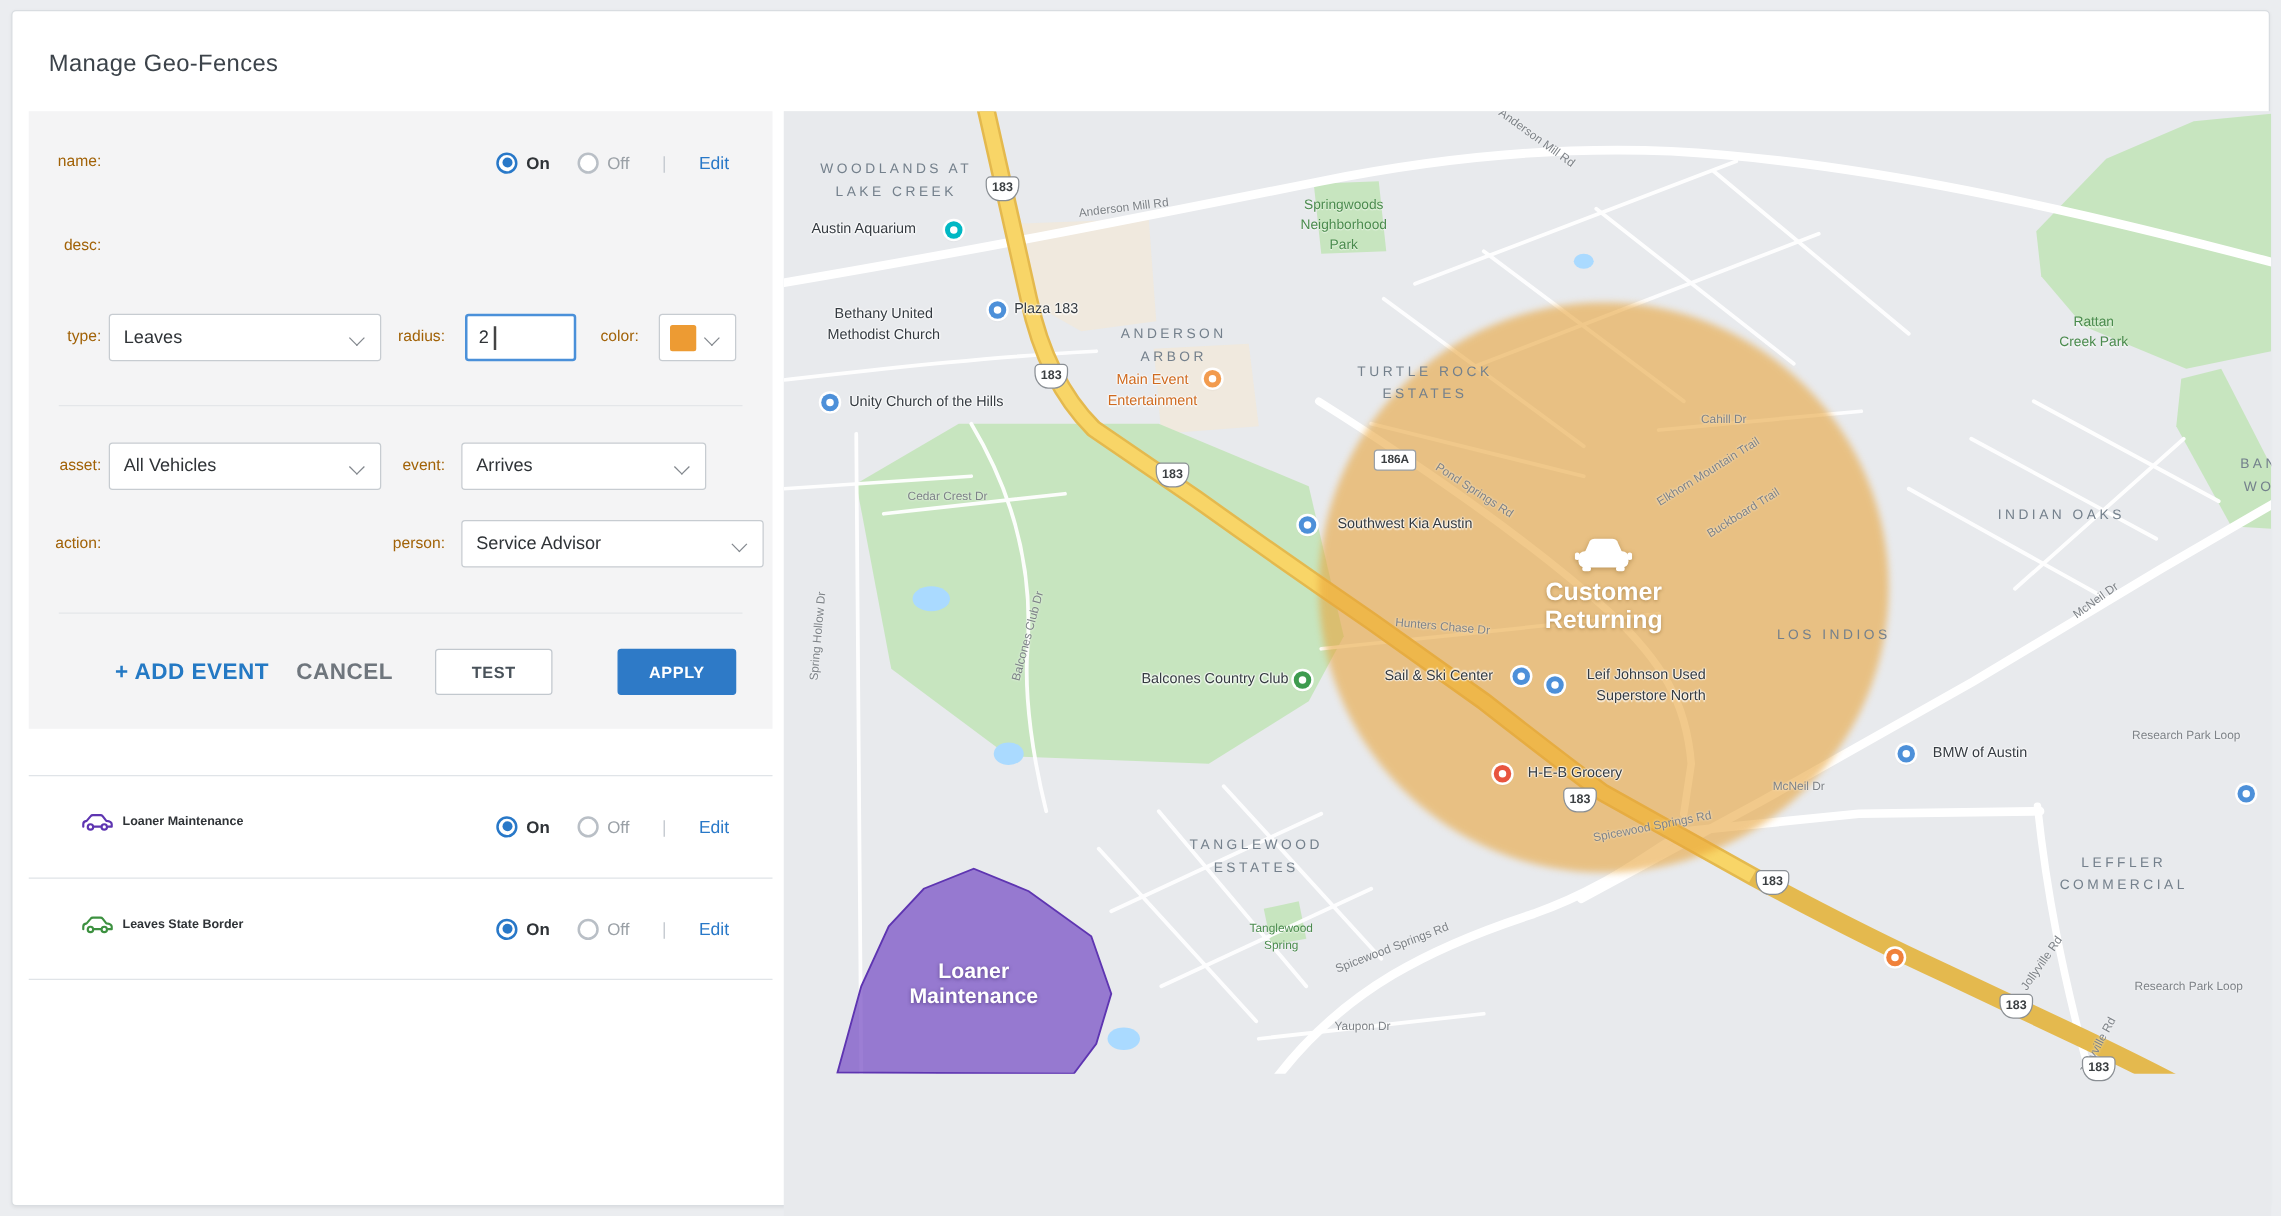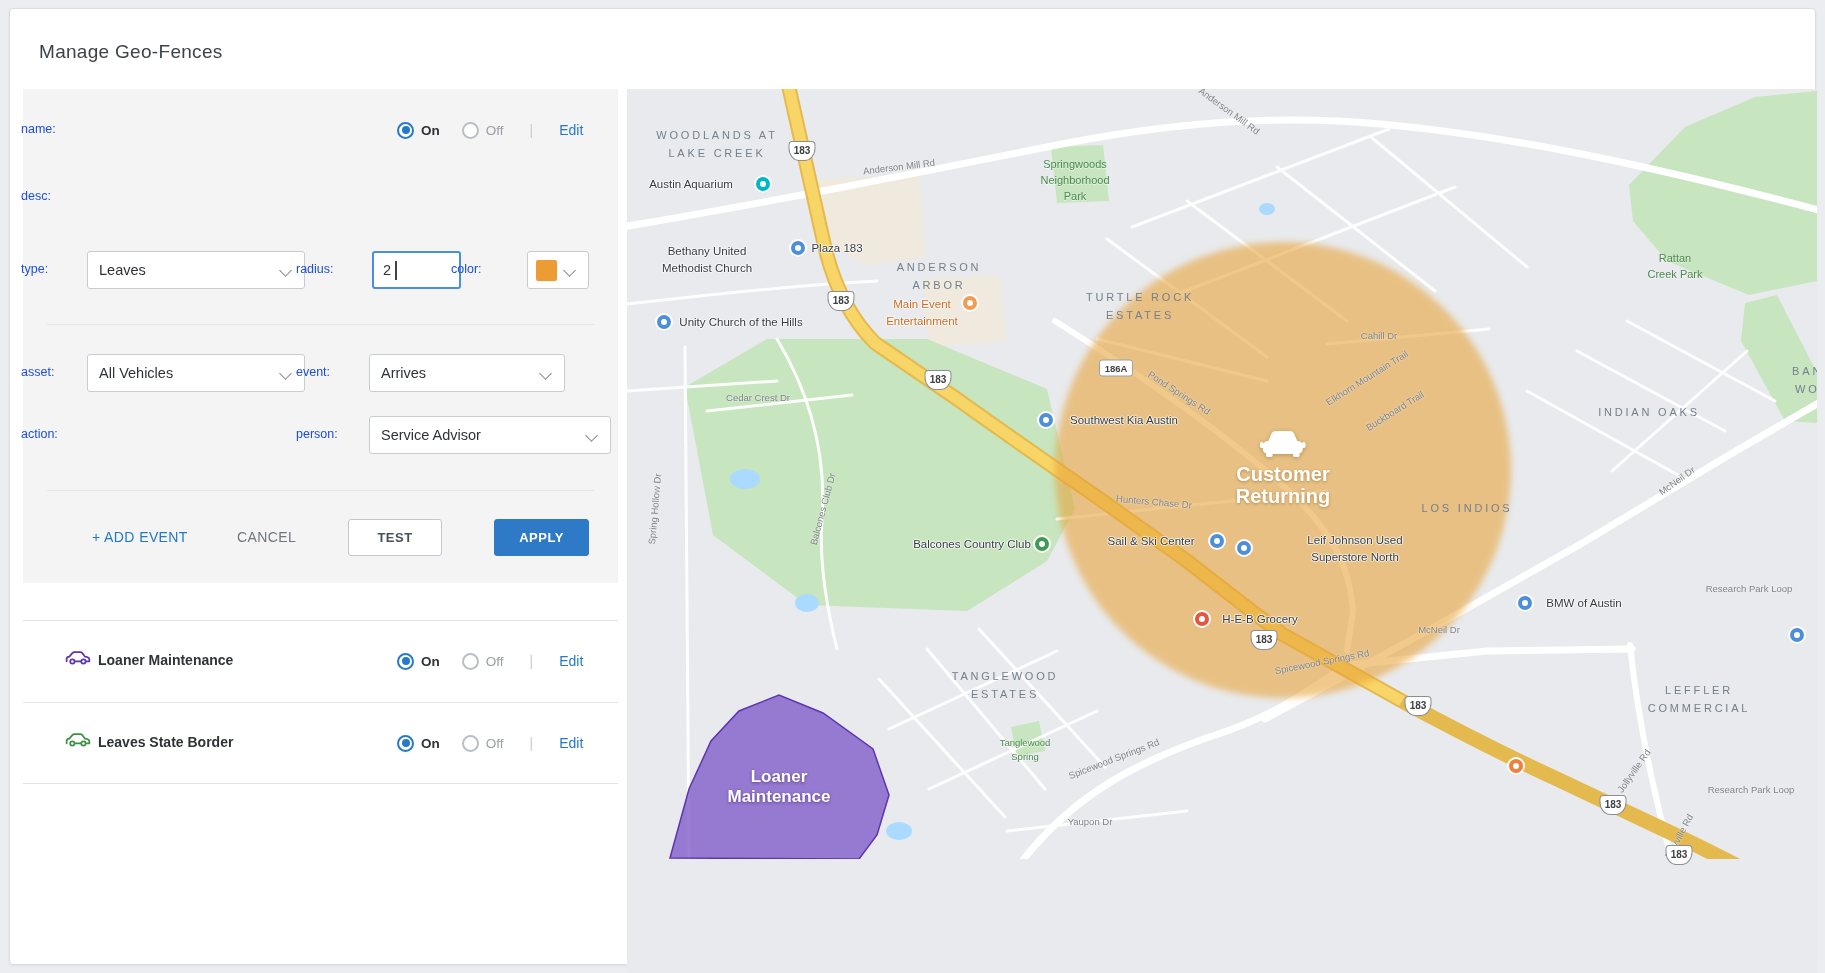--- a/index.html
+++ b/index.html
@@ -8,21 +8,21 @@
 
   .card { position:absolute; left:9px; top:8px; width:1807px; height:957px;
           background:#fff; border:1px solid #d9dde1; border-radius:4px;
           box-shadow:0 1px 3px rgba(0,0,0,.06); }
 
   .title { position:absolute; left:29px; top:32px; font-size:19px; font-weight:400;
            color:#3c434a; letter-spacing:.3px; }
 
   
   .panel { position:absolute; left:13px; top:80px; width:595px; height:494px; background:#f4f4f5; }
-  .f-label { position:absolute; width:60px; font-size:12.5px; color:#1d4ed8; }
+  .f-label { position:absolute; width:60px; text-align:right; font-size:12.5px; color:#a16207; }
   .tb, .sel, .focus-input, .color-sel {
     position:absolute; height:38px; background:#fff; border:1px solid #c7ccd1; border-radius:3px;
     font-size:14.5px; color:#2f3337; }
   .tb { padding:0 11px; }
   textarea.tb { padding:8px 11px; resize:none; font-family:"Liberation Sans", sans-serif; line-height:1.35; }
   .sel { display:flex; align-items:center; padding:0 28px 0 11px; cursor:pointer; }
   .chev { position:absolute; right:14px; top:14px; width:9px; height:9px;
           border-right:1.6px solid #82878d; border-bottom:1.6px solid #82878d; transform:rotate(45deg); }
   .focus-input { border:2px solid #4a90d9; display:flex; align-items:center; padding:0 9px; }
   .caret { display:inline-block; width:1.5px; height:19px; background:#444; margin-left:4px;
@@ -35,32 +35,32 @@
   .toggle { position:absolute; display:flex; align-items:center; height:38px; }
   .radio { width:17px; height:17px; border-radius:50%; border:2px solid #b9bfc6; background:#fff;
            position:relative; flex:0 0 auto; cursor:pointer; }
   .radio.on { border-color:#2878c8; }
   .radio.on::after { content:''; position:absolute; inset:2.5px; background:#2878c8; border-radius:50%; }
   .t-on  { font-weight:700; font-size:13.5px; color:#2f3337; margin:0 22px 0 7px; }
   .t-off { font-size:13.5px; color:#9aa0a6; margin:0 26px 0 7px; }
   .t-div { color:#c7ccd2; font-size:14px; margin:0 26px 0 0; }
   .t-edit{ color:#2878c8; font-size:14px; font-weight:500; cursor:pointer; }
 
-  .link-btn { position:absolute; height:37px; line-height:37px; font-size:14px; font-weight:400;
+  .link-btn { position:absolute; height:37px; line-height:37px; font-size:18px; font-weight:700;
               letter-spacing:.4px; cursor:pointer; }
   .add-event { color:#2479c4; }
   .cancel    { color:#6f767d; }
   .btn { position:absolute; height:37px; border-radius:3px; font-size:13px; font-weight:700;
          letter-spacing:.5px; display:flex; align-items:center; justify-content:center; cursor:pointer; }
   .btn-test  { width:94px; background:#fff; border:1px solid #c2c8ce; color:#49525a; }
   .btn-apply { width:95px; background:#2e7ac7; border:1px solid #2e7ac7; color:#fff; }
 
   
   .list-hr { position:absolute; left:13px; width:595px; height:1px; background:#e0e4e8; }
-  .fence-name { position:absolute; left:88px; font-size:14px; font-weight:700; color:#2f3337; }
+  .fence-name { position:absolute; left:88px; font-size:10px; font-weight:700; color:#2f3337; }
   .fence-icon { position:absolute; left:55px; }
   .car-purple { color:#5E35B1; } .car-green { color:#3D9140; }
 
   
   .map { position:absolute; left:617px; top:80px; width:1190px; height:900px; overflow:hidden;
          background:#E8EAED; cursor:grab; }
   .map svg.base, .map svg.fences { position:absolute; left:0; top:0; }
   .geofence-circle { position:absolute; left:428px; top:153px; width:456px; height:456px;
                      border-radius:50%; background:#E8A338; opacity:.58; filter:blur(3px); }
   .map-labels, .map-pins { position:absolute; inset:0; }
@@ -309,21 +309,21 @@
         <div class="mlabel park" style="left: 1048px; top: 178px; transform: translate(-50%, -50%);"><span>Rattan
 Creek Park</span></div>
         <div class="mlabel poi" style="left: 497px; top: 331px; transform: translate(-50%, -50%);"><span>Southwest Kia Austin</span></div>
         <div class="mlabel road" style="left: 552px; top: 304px; transform: translate(-50%, -50%) rotate(33deg);"><span>Pond Springs Rd</span></div>
         <div class="mlabel area" style="left: 1186px; top: 292px; transform: translate(-50%, -50%);"><span>BANC
 WOO</span></div>
         <div class="mlabel area" style="left: 1022px; top: 324px; transform: translate(-50%, -50%);"><span>INDIAN OAKS</span></div>
         <div class="mlabel area" style="left: 840px; top: 420px; transform: translate(-50%, -50%);"><span>LOS INDIOS</span></div>
         <div class="mlabel poi" style="left: 345px; top: 455px; transform: translate(-50%, -50%);"><span>Balcones Country Club</span></div>
         <div class="mlabel poi" style="left: 524px; top: 452px; transform: translate(-50%, -50%);"><span>Sail &amp; Ski Center</span></div>
-        <div class="mlabel poi" style="left: 728px; top: 460px; transform: translate(-50%, -50%);"><span>Leif Johnson Used
+        <div class="mlabel poi" style="left: 690px; top: 460px; transform: translate(-50%, -50%); text-align: right;"><span>Leif Johnson Used
 Superstore North</span></div>
         <div class="mlabel poi" style="left: 633px; top: 530px; transform: translate(-50%, -50%);"><span>H-E-B Grocery</span></div>
         <div class="mlabel poi" style="left: 957px; top: 514px; transform: translate(-50%, -50%);"><span>BMW of Austin</span></div>
         <div class="mlabel road" style="left: 812px; top: 541px; transform: translate(-50%, -50%);"><span>McNeil Dr</span></div>
         <div class="mlabel road" style="left: 1050px; top: 392px; transform: translate(-50%, -50%) rotate(-36deg);"><span>McNeil Dr</span></div>
         <div class="mlabel road" style="left: 1122px; top: 500px; transform: translate(-50%, -50%);"><span>Research Park Loop</span></div>
         <div class="mlabel area" style="left: 378px; top: 597px; transform: translate(-50%, -50%);"><span>TANGLEWOOD
 ESTATES</span></div>
         <div class="mlabel park small" style="left: 398px; top: 661px; transform: translate(-50%, -50%);"><span>Tanglewood
 Spring</span></div>

